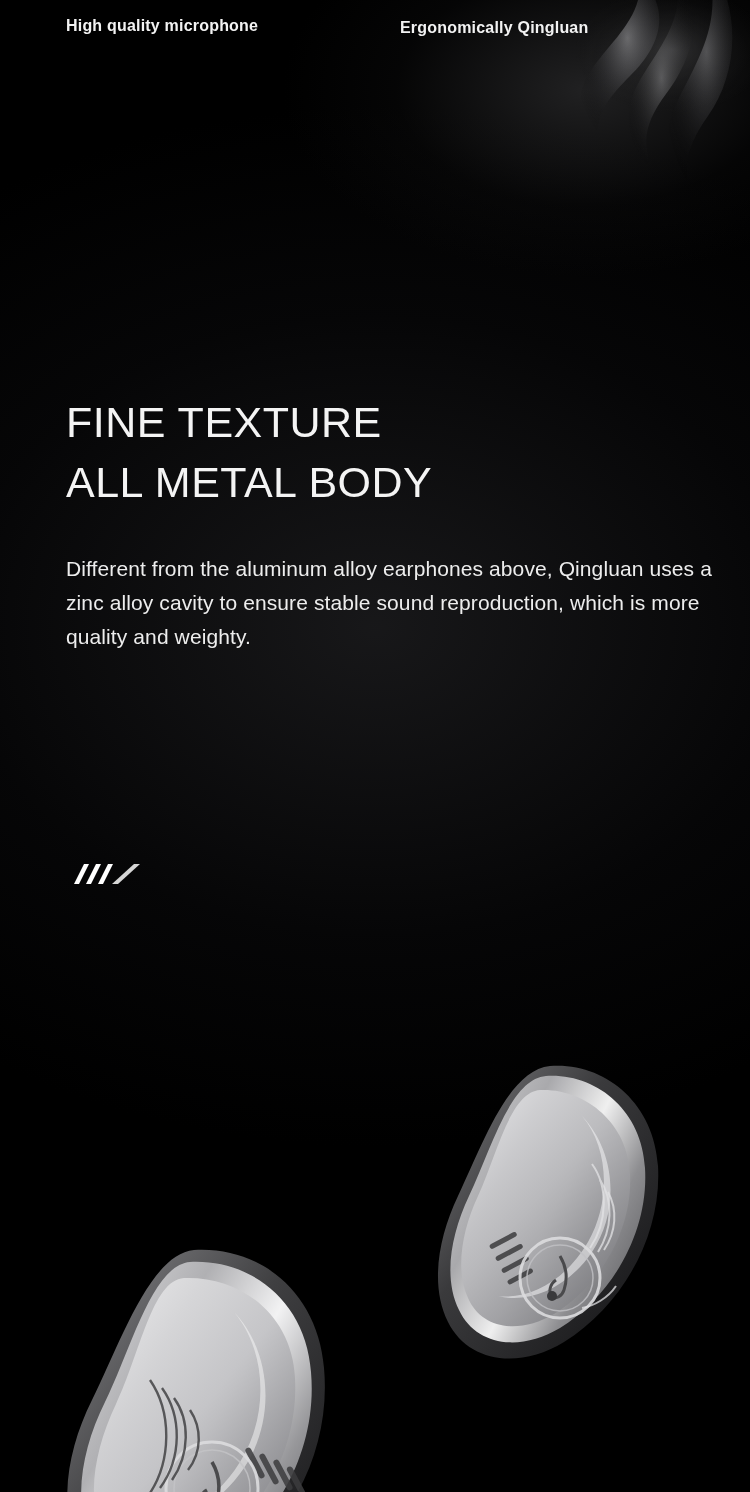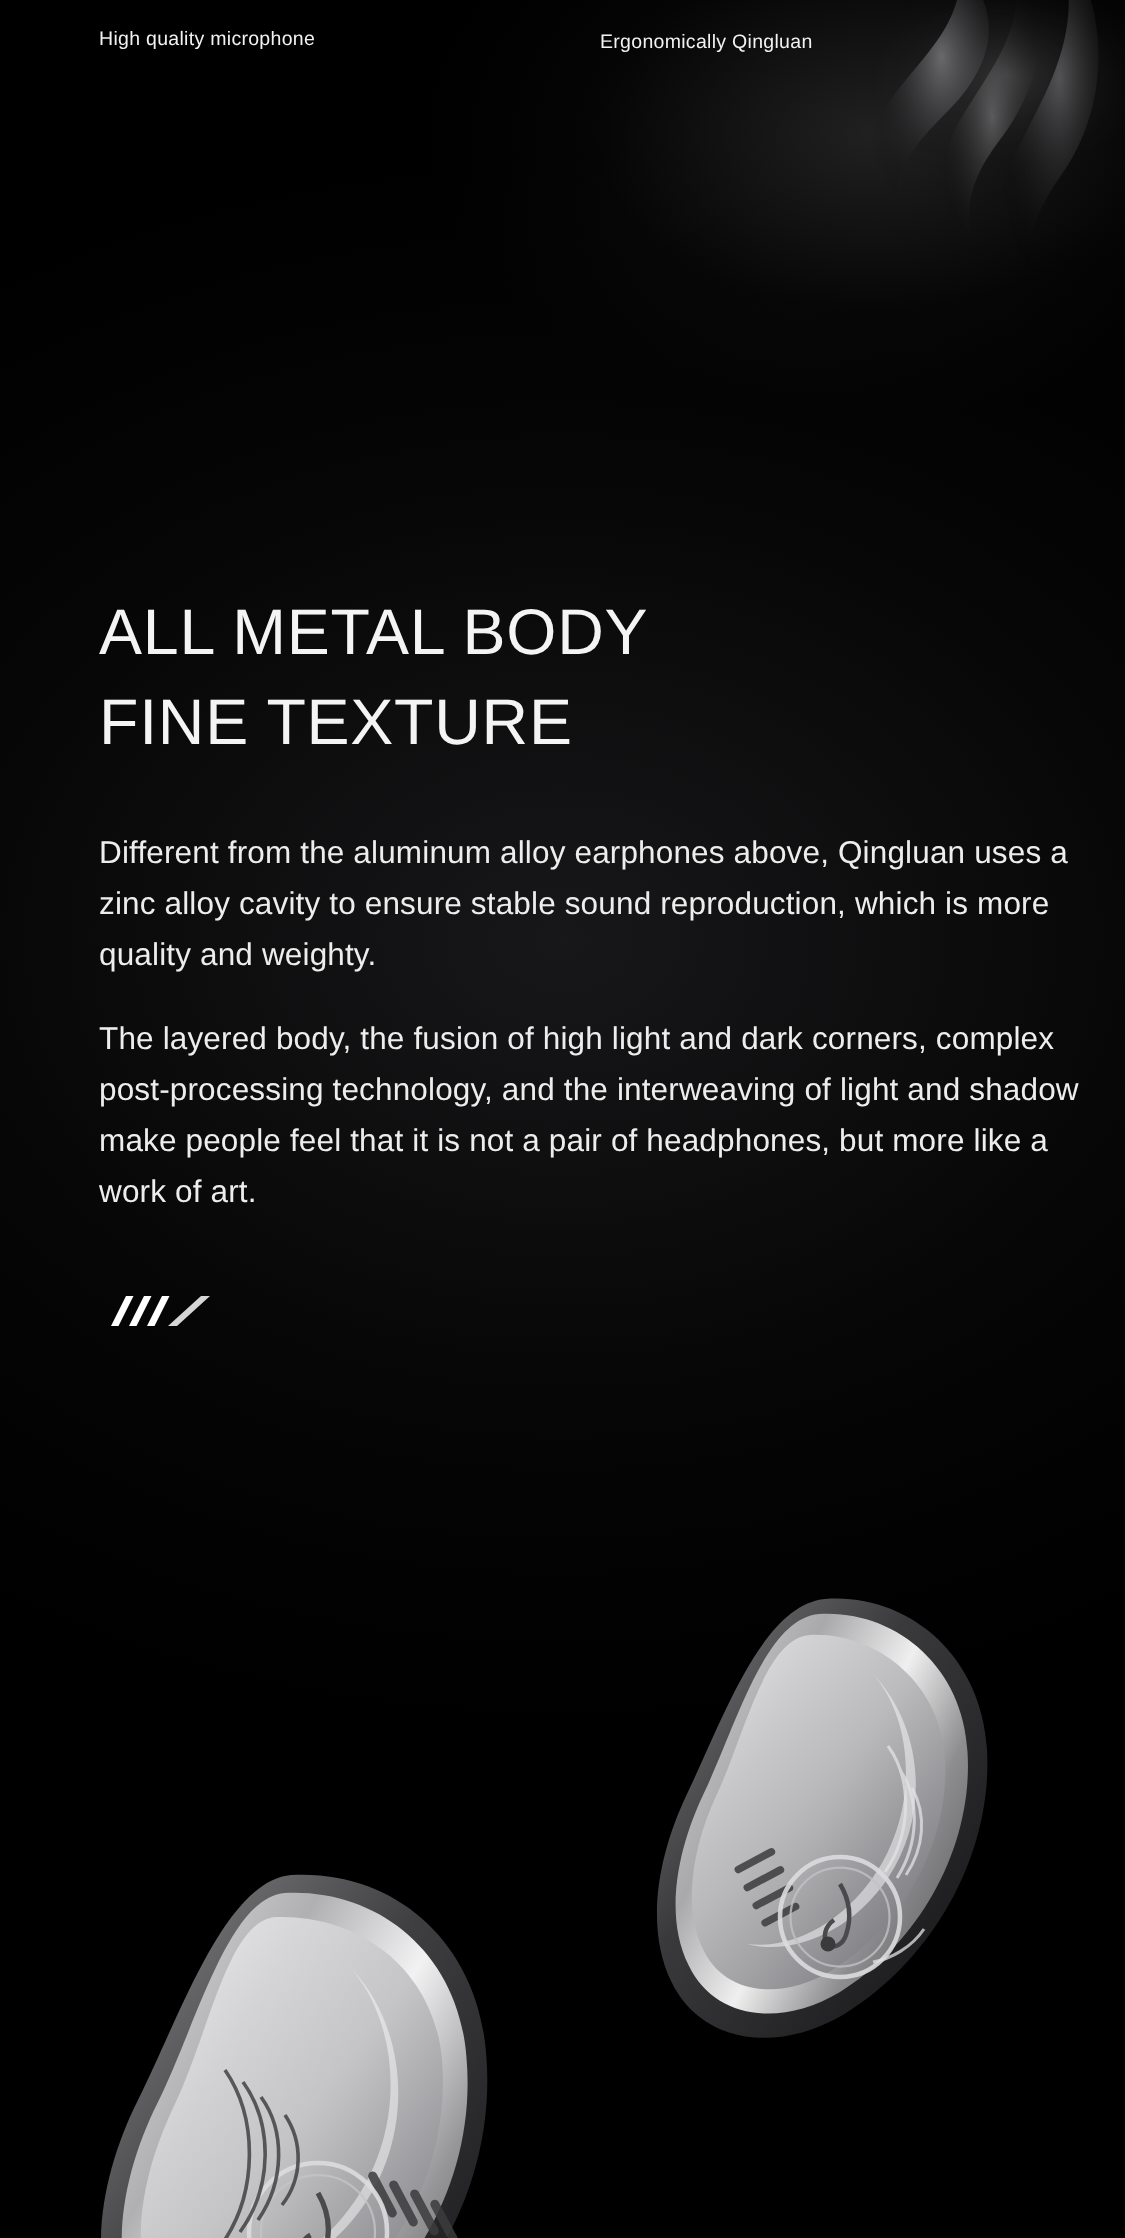--- a/index.html
+++ b/index.html
@@ -33,25 +33,26 @@
     right: -20px;
     width: 330px;
     height: 250px;
     pointer-events: none;
     opacity: 0.85;
   }
 
   
   .caption {
     position: absolute;
-    font-size: 13px;
+    font-size: 16px;
     line-height: 26px;
     color: #f2f2f2;
     letter-spacing: 0.2px;
     white-space: nowrap;
+    font-weight: bold;
   }
   .caption-left  { left: 66px;  top: 13px; }
   .caption-right { left: 400px; top: 15px; }
 
   
   .headline {
     position: absolute;
     left: 66px;
     top: 392px;
     width: 640px;
@@ -116,27 +117,26 @@
     <path d="M210,0 C230,30 215,62 190,86 C168,108 150,130 160,160 C140,140 132,110 150,82 C168,54 196,34 200,0 Z" fill="url(#smokeGrad)"></path>
     <path d="M250,0 C262,40 246,78 226,104 C208,128 200,150 212,176 C186,156 182,120 200,90 C218,60 240,34 238,0 Z" fill="url(#smokeGrad2)"></path>
     <path d="M284,0 C300,44 292,92 268,126 C248,154 240,180 252,206 C226,184 220,146 238,110 C256,74 276,42 272,0 Z" fill="url(#smokeGrad)" opacity="0.7"></path>
     <ellipse cx="232" cy="60" rx="96" ry="62" fill="url(#smokeGrad2)" opacity="0.45"></ellipse>
   </svg>
 
   <div class="caption caption-left">High quality microphone</div>
   <div class="caption caption-right">Ergonomically Qingluan</div>
 
   <div class="headline">
+    <div class="headline-line">FINE TEXTURE</div>
     <div class="headline-line">ALL METAL BODY</div>
-    <div class="headline-line">FINE TEXTURE</div>
   </div>
 
   <div class="body-copy">
     <p>Different from the aluminum alloy earphones above, Qingluan uses a zinc alloy cavity to ensure stable sound reproduction, which is more quality and weighty.</p>
-    <p>The layered body, the fusion of high light and dark corners, complex post-processing technology, and the interweaving of light and shadow make people feel that it is not a pair of headphones, but more like a work of art.</p>
   </div>
 
   <svg class="slash-mark" viewBox="0 0 80 26">
     <polygon points="6,22 16,2 21,2 11,22" fill="#ffffff"></polygon>
     <polygon points="18,22 28,2 33,2 23,22" fill="#ffffff"></polygon>
     <polygon points="30,22 40,2 45,2 35,22" fill="#ffffff"></polygon>
     <polygon points="44,22 66,2 72,2 50,22" fill="#d6d6d6"></polygon>
   </svg>
 
   <svg class="earbud earbud-right" viewBox="0 0 230 318">

